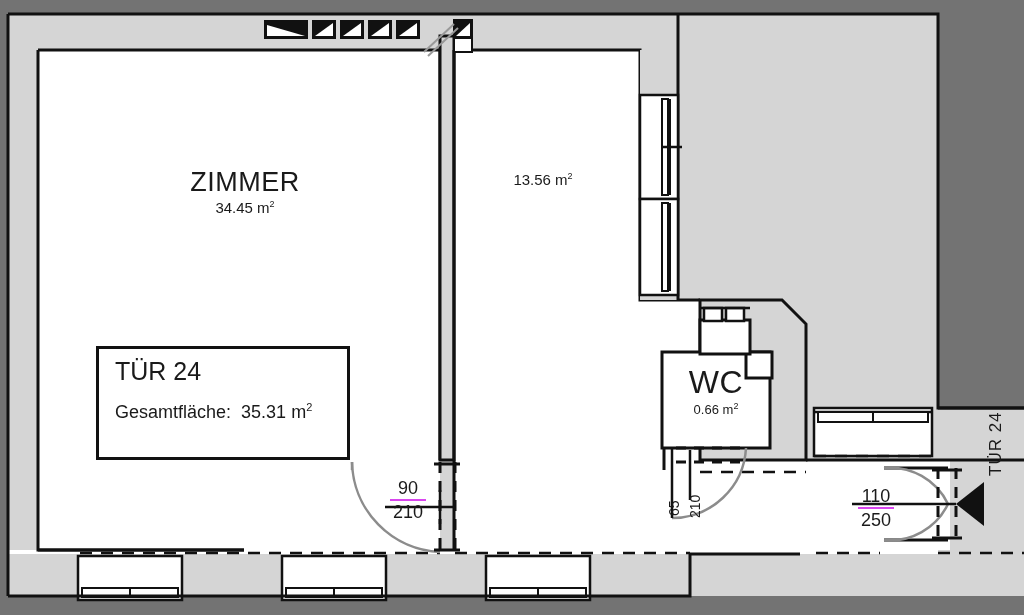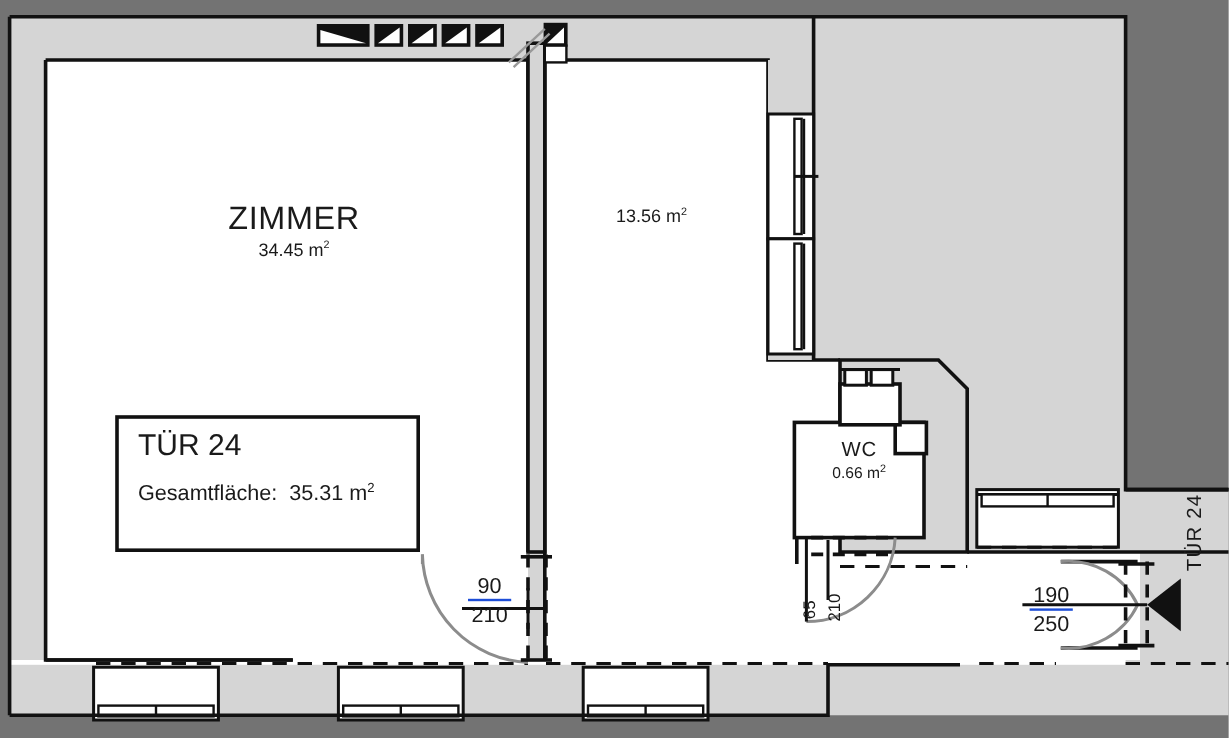--- a/index.html
+++ b/index.html
@@ -33,21 +33,21 @@
     letter-spacing: 0.5px;
     color: #1a1a1a;
   }
   .room-area {
     font-size: 15px;
     margin-top: 4px;
     color: #1a1a1a;
   }
   .room-area sup { font-size: 9px; }
 
-  #wc-label .room-name { font-size: 17px; }
+  #wc-label .room-name { font-size: 32px; }
   #wc-label .room-area { font-size: 13px; margin-top: 2px; }
 
   #info-box {
     position: absolute;
     left: 96px;
     top: 346px;
     width: 254px;
     height: 114px;
     background: #ffffff;
     border: 3px solid #111111;
@@ -73,21 +73,21 @@
   .dim-stack {
     position: absolute;
     text-align: center;
     color: #1a1a1a;
     font-size: 18px;
     line-height: 1.12;
     white-space: nowrap;
     user-select: none;
   }
   .dim-top {
-    border-bottom: 2px solid #1d4ed8;
+    border-bottom: 2px solid #d946ef;
     padding: 0 3px 1px 3px;
   }
   .dim-bottom {
     padding: 1px 3px 0 3px;
   }
   .dim-rot {
     position: absolute;
     font-size: 14px;
     color: #1a1a1a;
     transform: rotate(-90deg);
@@ -333,21 +333,21 @@
       <span>Gesamtfläche:</span><span>&nbsp; </span><span>35.31</span><span> </span><span>m</span><sup>2</sup>
     </div>
   </div>
 
   <div class="dim-stack" id="dim-interior-door" style="left:390px; top:478px;">
     <div class="dim-top">90</div>
     <div class="dim-bottom">210</div>
   </div>
 
   <div class="dim-stack" id="dim-entry-door" style="left:858px; top:486px;">
-    <div class="dim-top">190</div>
+    <div class="dim-top">110</div>
     <div class="dim-bottom">250</div>
   </div>
 
   <div class="dim-rot" id="dim-wc-width" style="left:682px; top:500px;">65</div>
   <div class="dim-rot" id="dim-wc-height" style="left:703px; top:502px;">210</div>
 
   <div id="entry-tag">TÜR 24</div>
 
 </div>
 

